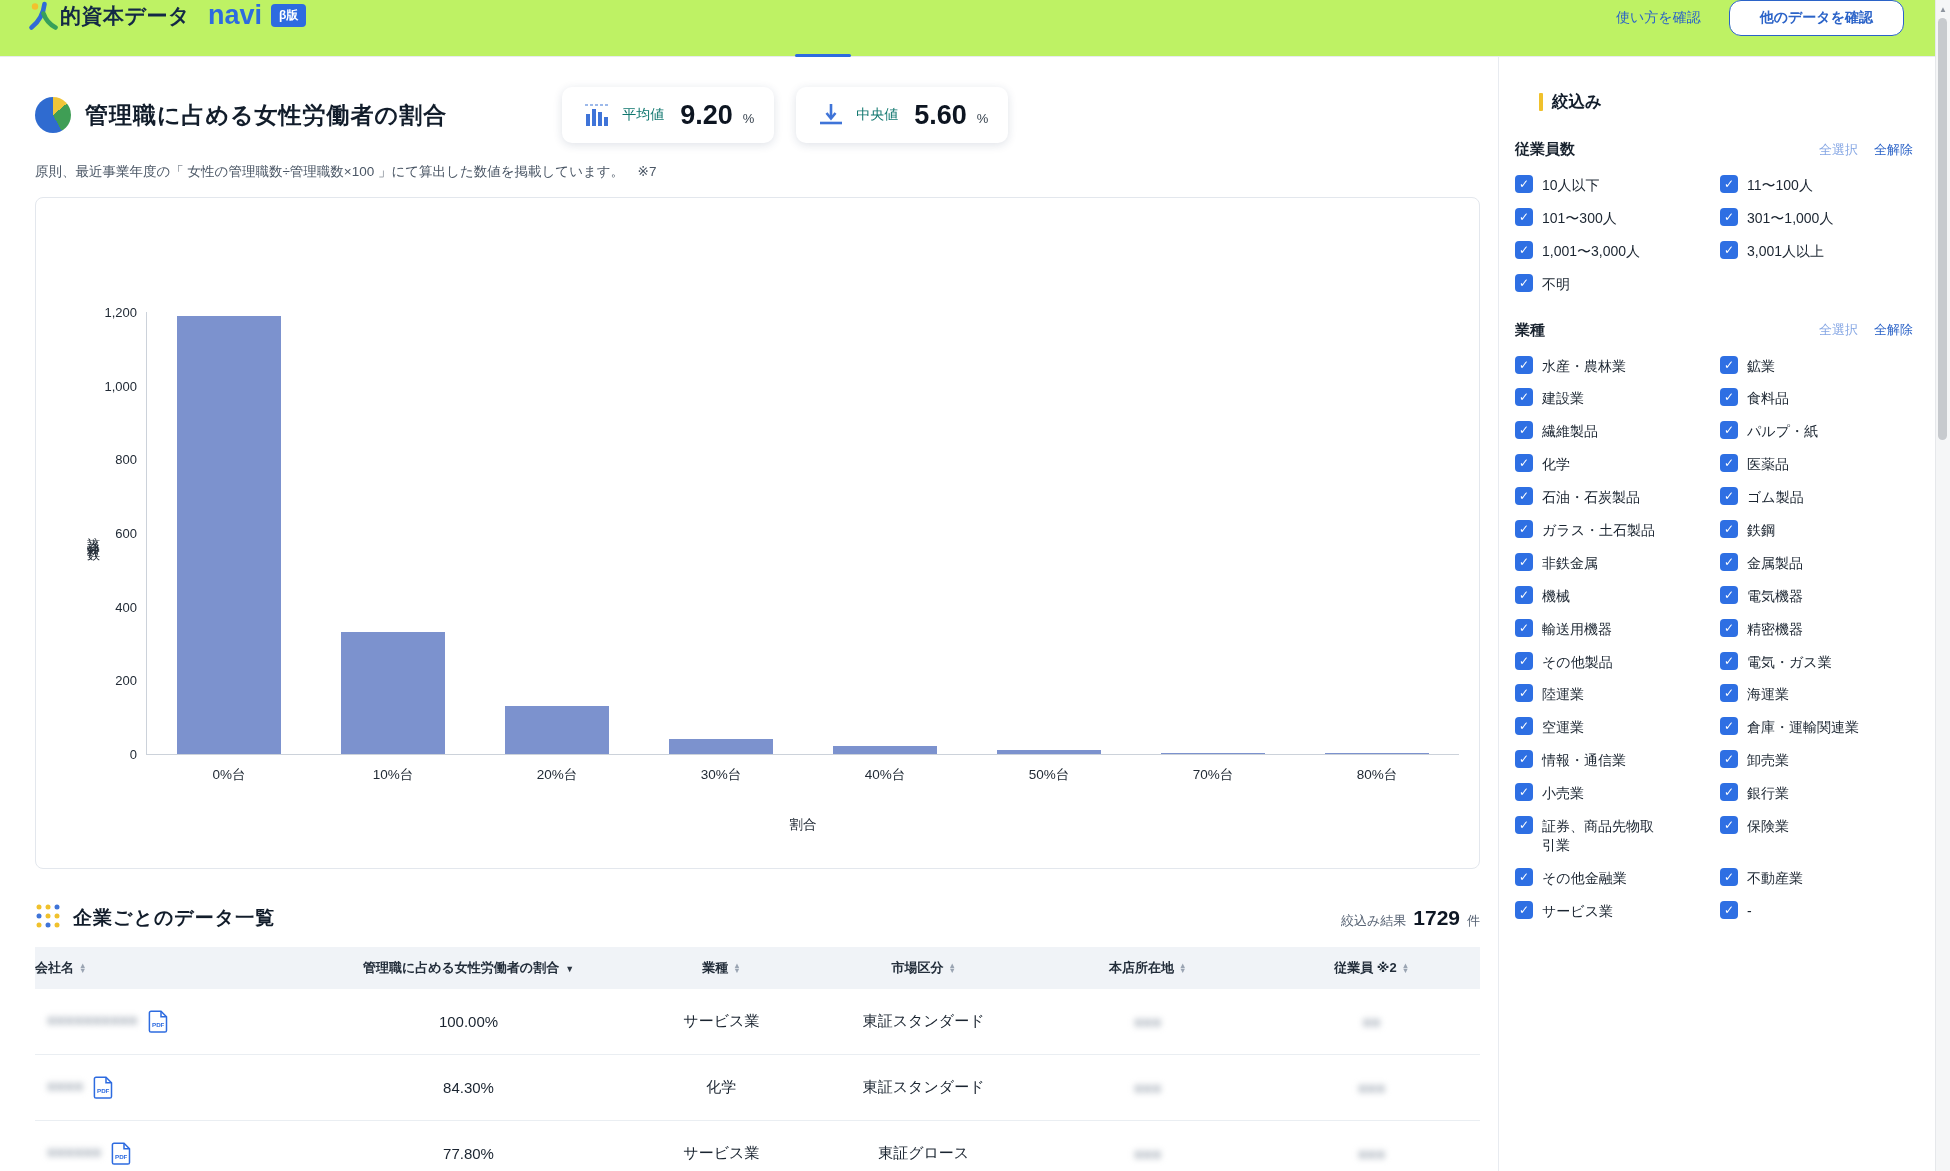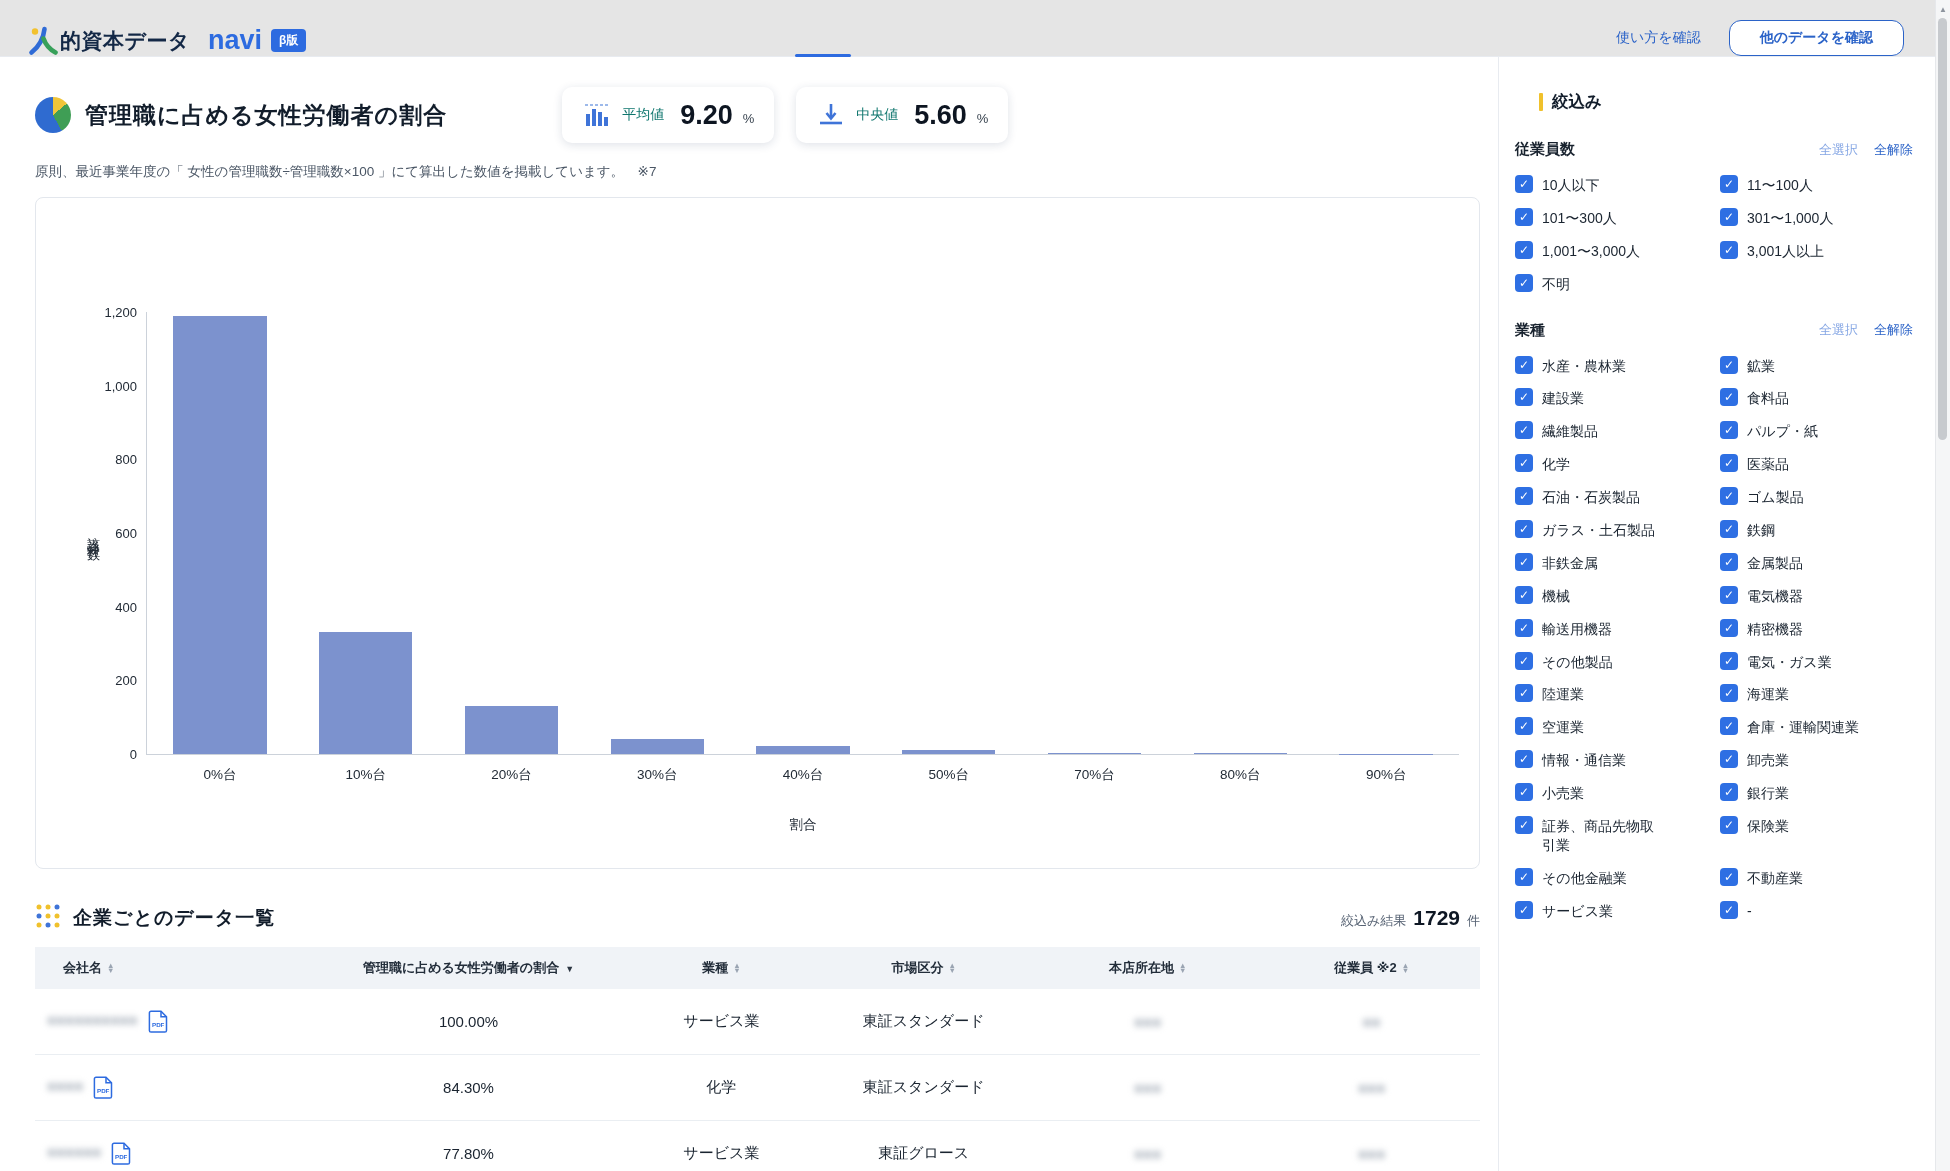--- a/index.html
+++ b/index.html
@@ -6,22 +6,22 @@
   * { box-sizing: border-box; }
   html,body { margin:0; padding:0; }
   body {
     width:1950px; height:1171px; overflow:hidden; position:relative;
     background:#ffffff;
     font-family:"Liberation Sans","DejaVu Sans",sans-serif;
     color:#1a2430;
   }
 
   
-  .header{height:57px; display:flex; align-items:flex-end; padding:0 46px 0 28px;
-    border-bottom:1px solid #e8ebf0; position:relative; background:#e5e5e5;}
+  .header{height:57px; display:flex; align-items:flex-start; padding:0 46px 0 28px;
+    border-bottom:1px solid #e8ebf0; position:relative; background:#bef264;}
   .logo{display:flex; align-items:center;}
   .logo svg{display:block; margin-right:2px;}
   .logo-text{font-size:21px; font-weight:bold; color:#132846; letter-spacing:.5px;}
   .logo-navi{font-size:27px; font-weight:bold; color:#2d6be0; margin-left:18px;}
   .badge{background:#2d6be0; color:#fff; font-size:12px; font-weight:bold;
     padding:3px 8px; border-radius:4px; margin-left:9px;}
   .header-right{margin-left:auto; display:flex; align-items:center; gap:28px;}
   .help-link{color:#2b63c8; font-size:14px; cursor:pointer; text-decoration:none;}
   .other-btn{color:#2b63c8; font-size:14px; font-weight:bold; border:1.5px solid #2b63c8;
     border-radius:12px; padding:8px 30px; background:#fff; cursor:pointer;}
@@ -68,21 +68,21 @@
   
   .table-section{margin-top:34px;}
   .sec-head{display:flex; align-items:center;}
   .sec-title{font-size:19px; font-weight:bold; color:#121d2b; margin-left:12px; letter-spacing:1px;}
   .counter{margin-left:auto; display:flex; align-items:baseline; gap:7px;}
   .counter-label,.counter-unit{font-size:13px; color:#56637. ;color:#566273;}
   .counter-value{font-size:21px; font-weight:bold; color:#0e1724;}
   table{width:100%; border-collapse:collapse; margin-top:14px; table-layout:fixed;}
   thead th{background:#f0f3f7; font-size:13px; font-weight:bold; color:#222d3a;
     padding:12px 8px; text-align:center; white-space:nowrap; overflow:hidden; cursor:pointer;}
-  th.al-left{text-align:left; padding-left:28px;}
+  th.al-left{text-align:left; padding-left:0;}
   tbody td{font-size:15px; color:#1a2430; padding:21px 8px; border-bottom:1px solid #eaeef2;
     text-align:center; white-space:nowrap; overflow:hidden;}
   td.al-left{text-align:left; padding-left:12px;}
   .sort-both{display:inline-flex; flex-direction:column; margin-left:5px;
     vertical-align:middle; line-height:.62;}
   .sort-both i{font-style:normal; font-size:7.5px; color:#9aa4b2;}
   .sort-desc{margin-left:6px; font-size:9px; color:#2b3542;}
   .blur{filter:blur(3.5px); color:#939daa; user-select:none;}
   .pdf{margin-left:10px; vertical-align:middle; display:inline-block; cursor:pointer;}
   .pdf svg{display:block;}
@@ -200,24 +200,20 @@
               <div class="bar" style="height: 1%; background: rgb(124, 146, 206);"></div>
               <div class="xlab">50%台</div>
             </div>
             <div class="bar-cell">
               <div class="bar" style="height: 0.25%; background: rgb(124, 146, 206);"></div>
               <div class="xlab">70%台</div>
             </div>
             <div class="bar-cell">
               <div class="bar" style="height: 0.166667%; background: rgb(124, 146, 206);"></div>
               <div class="xlab">80%台</div>
-            </div>
-            <div class="bar-cell">
-              <div class="bar" style="height: 0.0833333%; background: rgb(124, 146, 206);"></div>
-              <div class="xlab">90%台</div>
             </div>
           </div>
         <div class="x-title">割合</div>
       <div class="ytick" style="bottom: 0%;">0</div>
           <div class="ytick" style="bottom: 16.6667%;">200</div>
           <div class="ytick" style="bottom: 33.3333%;">400</div>
           <div class="ytick" style="bottom: 50%;">600</div>
           <div class="ytick" style="bottom: 66.6667%;">800</div>
           <div class="ytick" style="bottom: 83.3333%;">1,000</div>
           <div class="ytick" style="bottom: 100%;">1,200</div>

